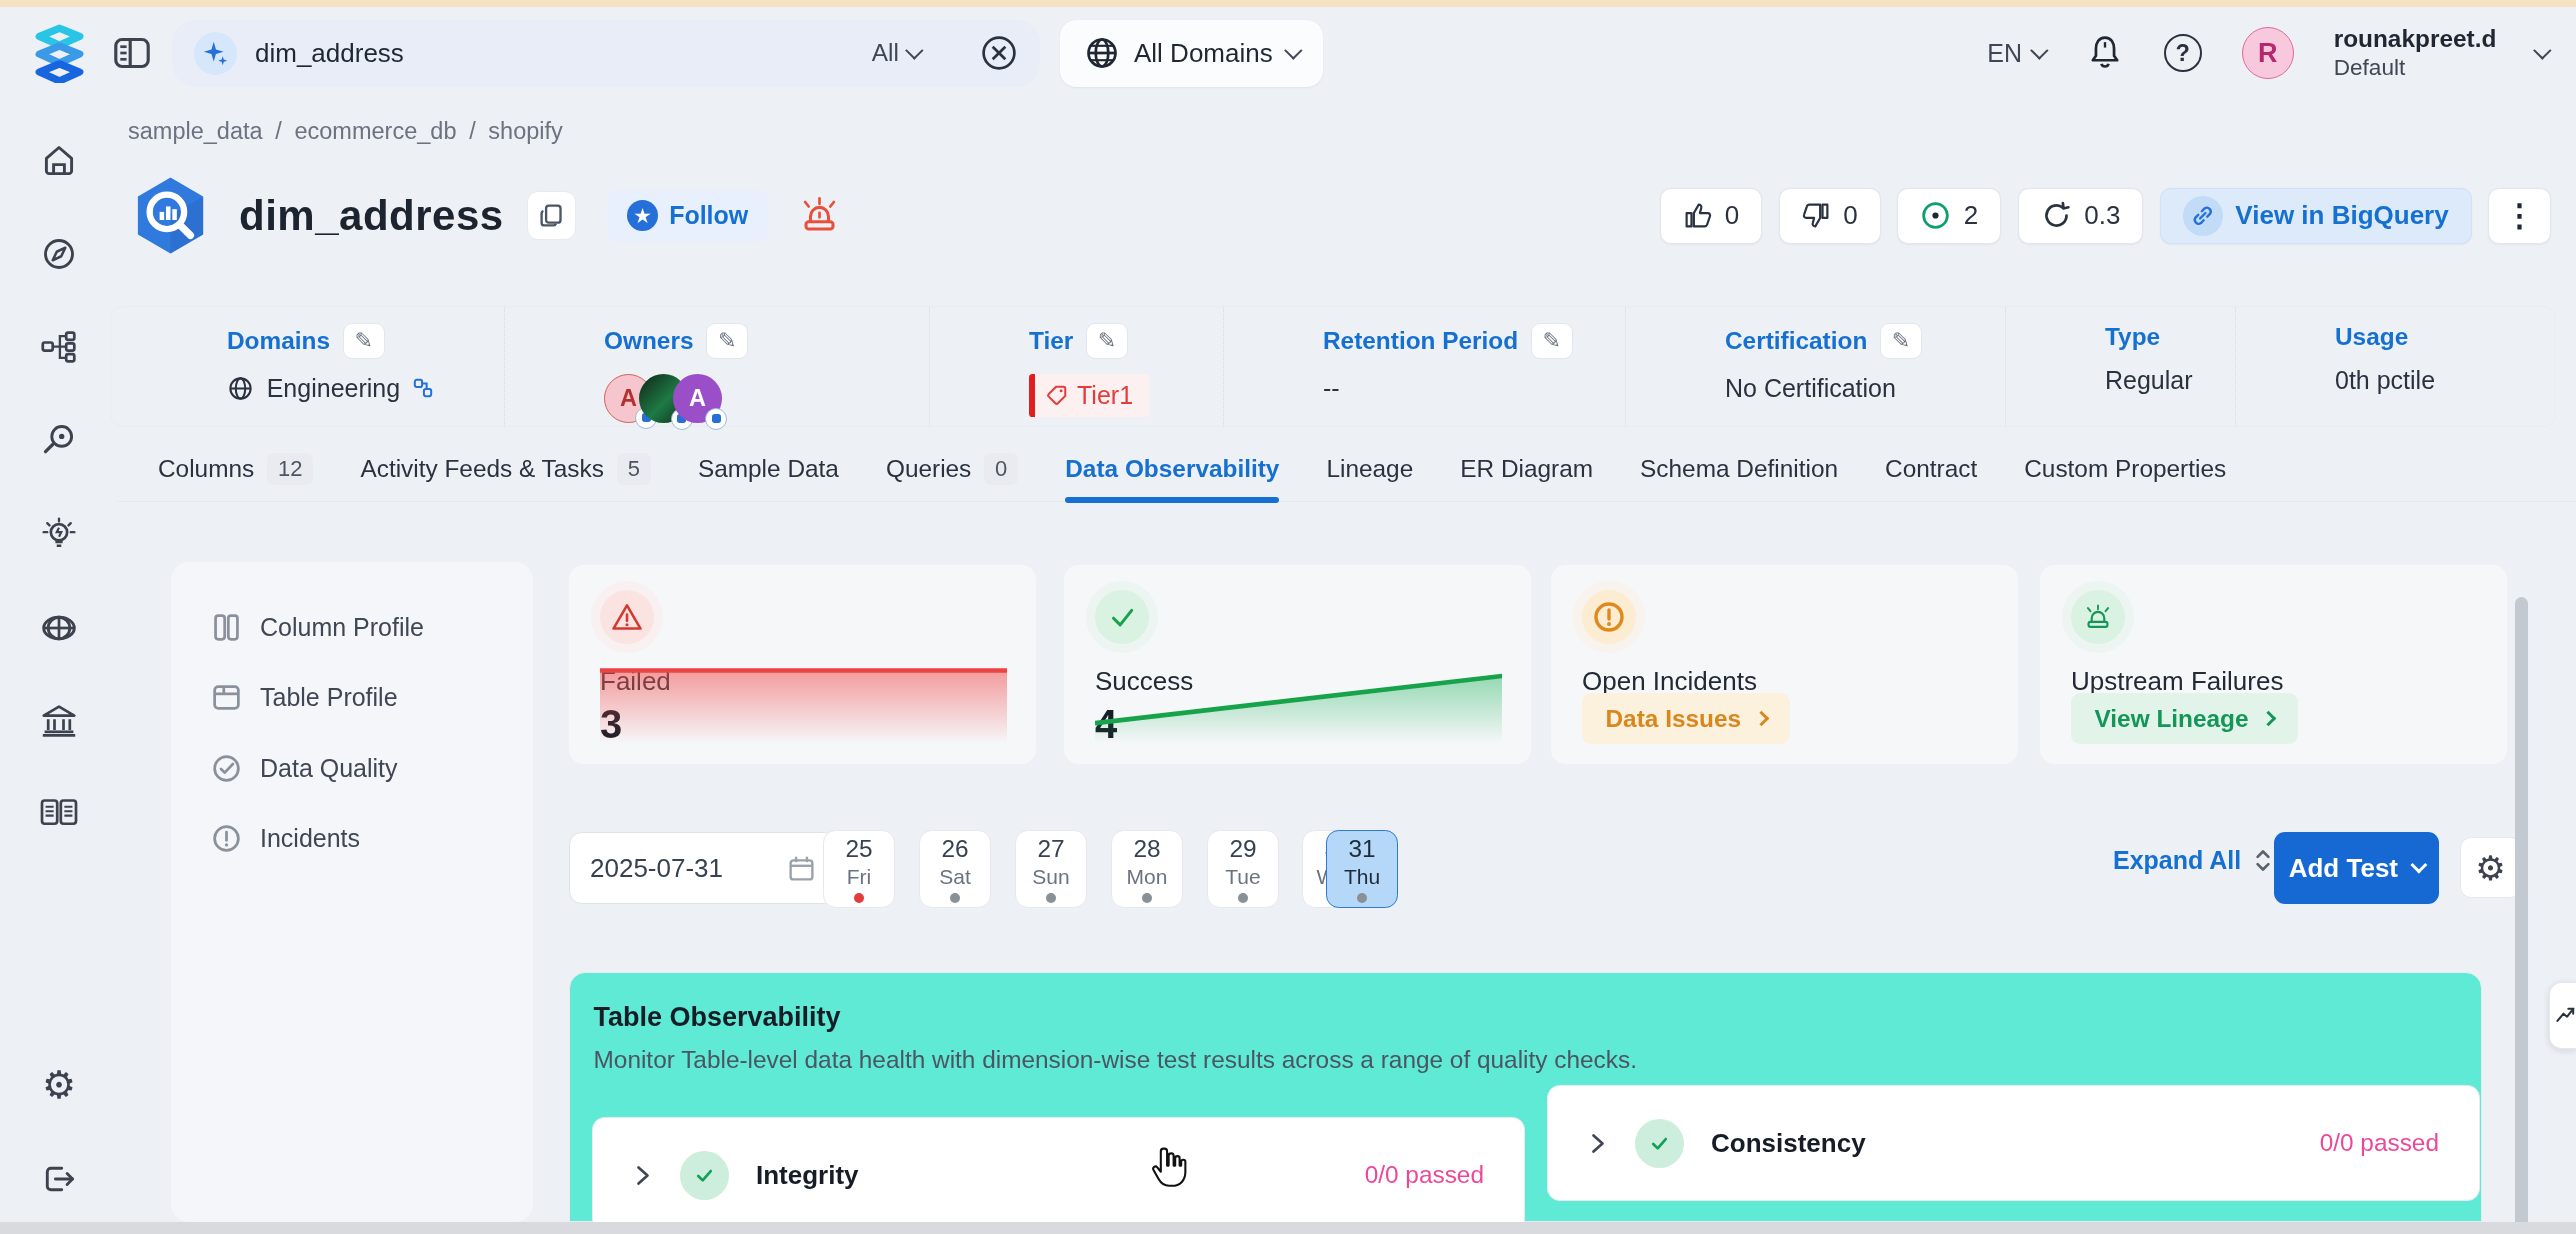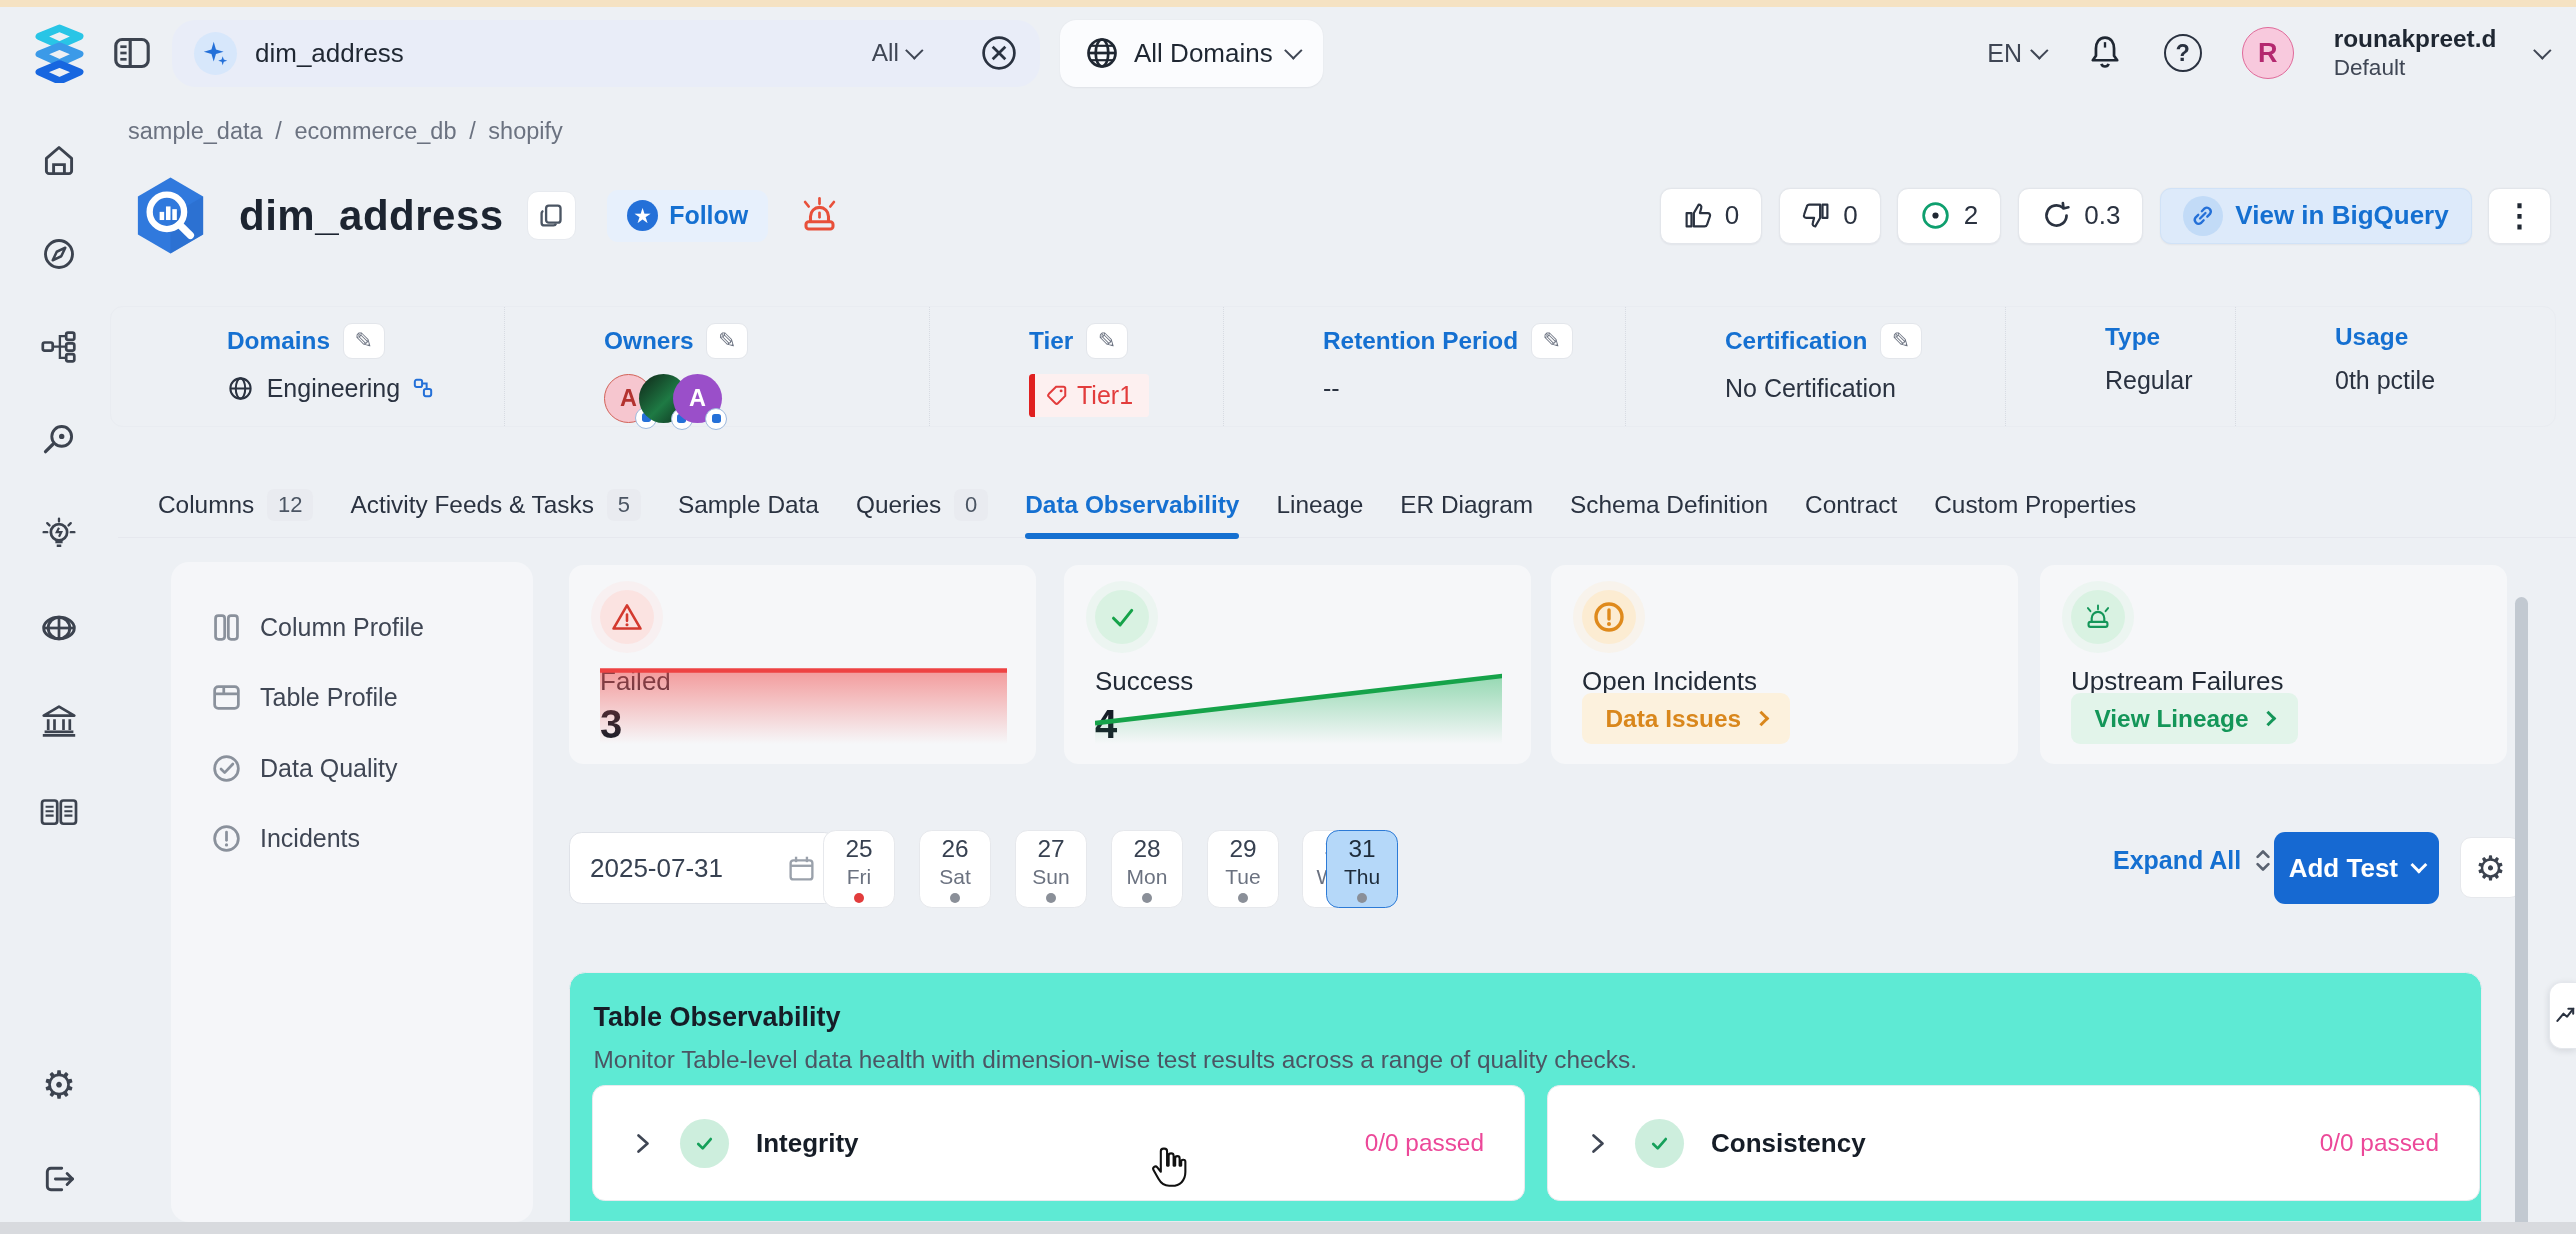--- a/index.html
+++ b/index.html
@@ -63,21 +63,21 @@
   .mini-av{width:49px;height:49px;border-radius:50%;display:grid;place-items:center;font-size:23.5px;font-weight:700;position:relative;}
   .mini-av + .mini-av{margin-left:-14.5px;}
   .av-pink{background:#f6c6cf;color:#b3322f;border:1.8px solid #d26157;z-index:1;}
   .av-img{background:linear-gradient(135deg,#12331f 10%,#1e7a44 55%,#0d2b1c);z-index:2;}
   .av-purple{background:#9a4fc9;color:#fff;z-index:3;}
   .av-badge{position:absolute;right:-5.4px;bottom:-7.2px;width:22px;height:22px;border-radius:50%;background:#fff;border:1.8px solid #9db9dd;display:grid;place-items:center;}
   .av-badge i{width:9px;height:9px;border-radius:2.7px;background:#2470d8;display:block;}
   .tier-chip{display:flex;align-items:center;gap:9px;background:#fdf0f0;border-left:6.3px solid #e02020;border-radius:3.6px;padding:7.2px 16.3px 7.2px 11px;color:var(--red);font-size:25px;}
 
   
-  .tabs-row{left:118px;top:473px;right:0;height:65px;display:flex;align-items:center;gap:37px;padding-left:40px;border-bottom:1.8px solid #e6e8ee;}
+  .tabs-row{left:118px;top:437px;right:0;height:65px;display:flex;align-items:center;gap:47px;padding-left:40px;border-bottom:1.8px solid #e6e8ee;}
   .tab{display:flex;align-items:center;gap:12.7px;font-size:24.4px;color:#2a3240;cursor:pointer;position:relative;height:100%;}
   .badge{background:#e9ebf0;border-radius:7.2px;padding:2.7px 11px;font-size:22px;color:#4b5563;}
   .badge:empty{display:none;}
   .tab.active{color:var(--blue);font-weight:700;}
   .tab.active::after{content:"";position:absolute;left:0;right:0;bottom:-1.8px;height:5.4px;border-radius:3.6px;background:var(--blue);}
 
   
   .subnav{left:171px;top:562px;width:362px;bottom:12.7px;background:var(--panel);border-radius:18px;padding:33px 20px;}
   .snav-item{display:flex;align-items:center;gap:18px;height:65px;padding:0 20px;font-size:25px;color:#3f4654;border-radius:11px;cursor:pointer;margin-bottom:5.4px;}
   .snav-item.active{background:#fff;border:1.8px solid #2e6fd0;color:var(--blue);font-weight:700;}
@@ -700,21 +700,21 @@
   </button>
   <button class="abs gear-btn">
       <span class="glyph" style="font-size:34px;">⚙</span>
     </button>
 
   <section class="abs obs-panel">
     <h2 class="obs-title">Table Observability</h2>
     <p class="obs-sub">Monitor Table-level data health with dimension-wise test results across a range of quality checks.</p>
   </section>
 
-  <div class="abs acc-card" style="left:592px;">
+  <div class="abs acc-card" style="left:592px;margin-top:32px;">
     <svg width="20" height="27" viewBox="0 0 22 30">
         <path d="M6 6 L16 15 L6 24" fill="none" stroke="#3f4654" stroke-width="3" stroke-linecap="round" stroke-linejoin="round"></path>
       </svg>
     <span class="check-circ">
       <svg width="25" height="25" viewBox="0 0 28 28">
           <path d="M7 14.5 l5 5 L21 9" fill="none" stroke="#15a05a" stroke-width="3" stroke-linecap="round" stroke-linejoin="round"></path>
         </svg>
     </span>
     <span class="acc-name">Integrity</span>
     <span class="acc-right">0/0 passed</span>

